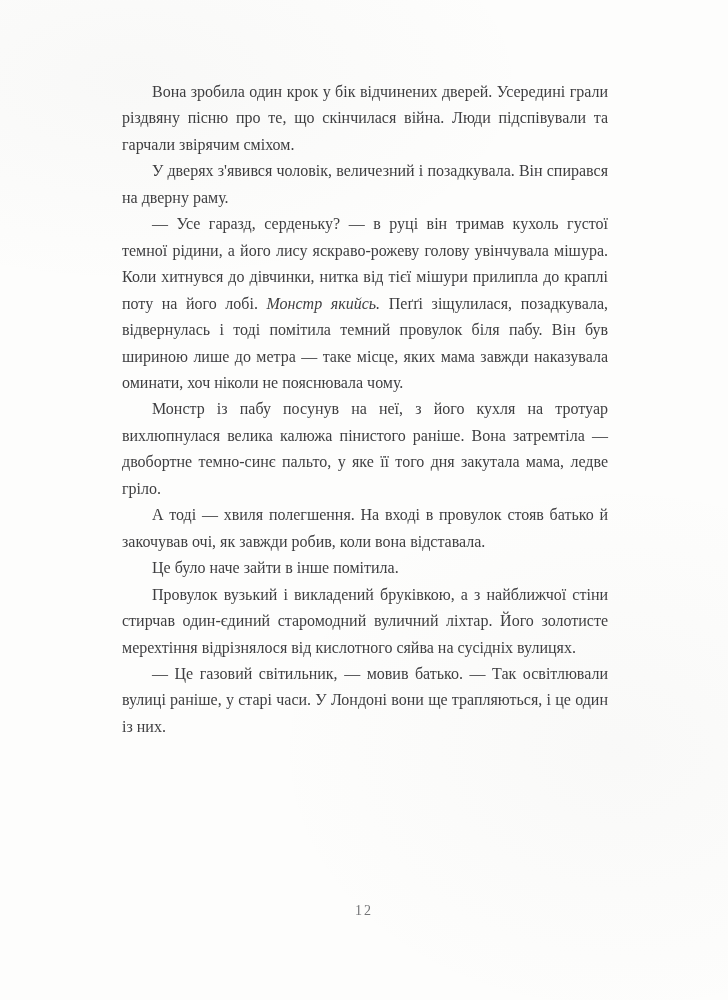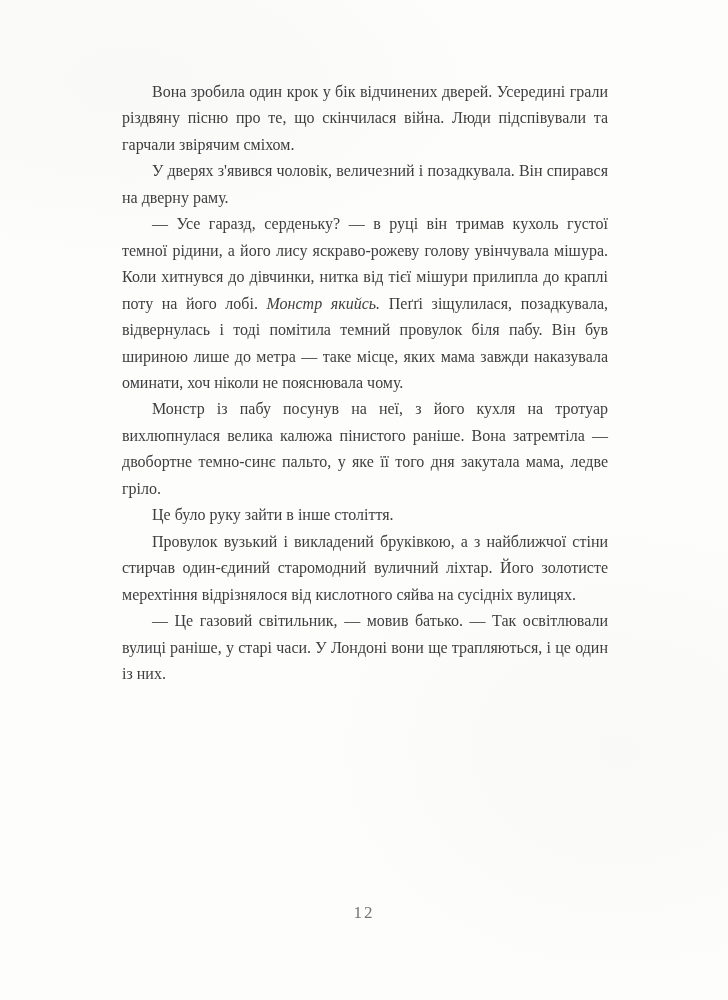--- a/index.html
+++ b/index.html
@@ -38,32 +38,33 @@
     text-indent: 30px;
   }
   .text-block em {
   }
   .folio {
     position: absolute;
     top: 903px;
     left: 0;
     width: 728px;
     text-align: center;
-    font-size: 17px;
+    font-size: 14px;
     letter-spacing: 2px;
     color: #737476;
   }
 </style>
 </head>
 <body>
 
 <div class="page">
   <main class="text-block">
     <p>Вона зробила один крок у бік відчинених дверей. Усередині грали різдвяну пісню про те, що скінчилася війна. Люди підспівували та гарчали звірячим сміхом.</p>
     <p>У дверях з'явився чоловік, величезний і позадкувала. Він спирався на дверну раму.</p>
     <p><span>— Усе гаразд, серденьку? — в руці він тримав кухоль густої темної рідини, а його лису яскраво-рожеву голову увінчувала мішура. Коли хитнувся до дівчинки, нитка від тієї мішури прилипла до краплі поту на його лобі. </span><em>Монстр якийсь.</em><span> Пеґґі зіщулилася, позадкувала, відвернулась і тоді помітила темний провулок біля пабу. Він був шириною лише до метра — таке місце, яких мама завжди наказувала оминати, хоч ніколи не пояснювала чому.</span></p>
     <p>Монстр із пабу посунув на неї, з його кухля на тротуар вихлюпнулася велика калюжа пінистого раніше. Вона затремтіла — двобортне темно-синє пальто, у яке її того дня закутала мама, ледве гріло.</p>
-    <p>Це було руку зайти в інше століття.</p>
+    <p>А тоді — хвиля полегшення. На вході в провулок стояв батько й закочував очі, як завжди робив, коли вона відставала.</p>
+    <p>Це було наче зайти в інше помітила.</p>
     <p>Провулок вузький і викладений бруківкою, а з найближчої стіни стирчав один-єдиний старомодний вуличний ліхтар. Його золотисте мерехтіння відрізнялося від кислотного сяйва на сусідніх вулицях.</p>
     <p>— Це газовий світильник, — мовив батько. — Так освітлювали вулиці раніше, у старі часи. У Лондоні вони ще трапляються, і це один із них.</p>
   </main>
   <footer class="folio">12</footer>
 </div>
 
 </body></html>

